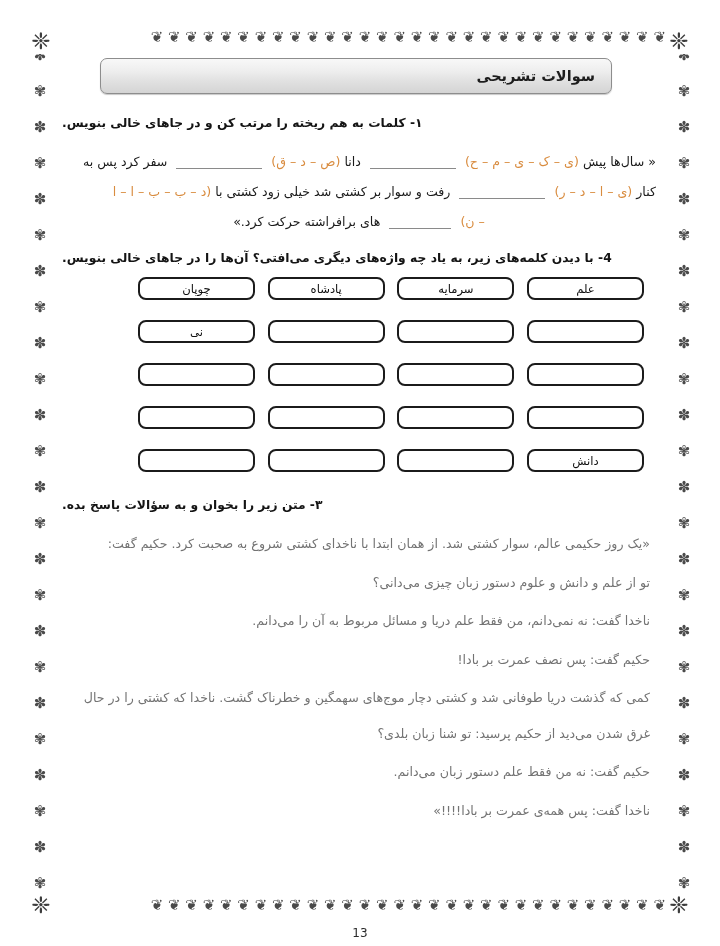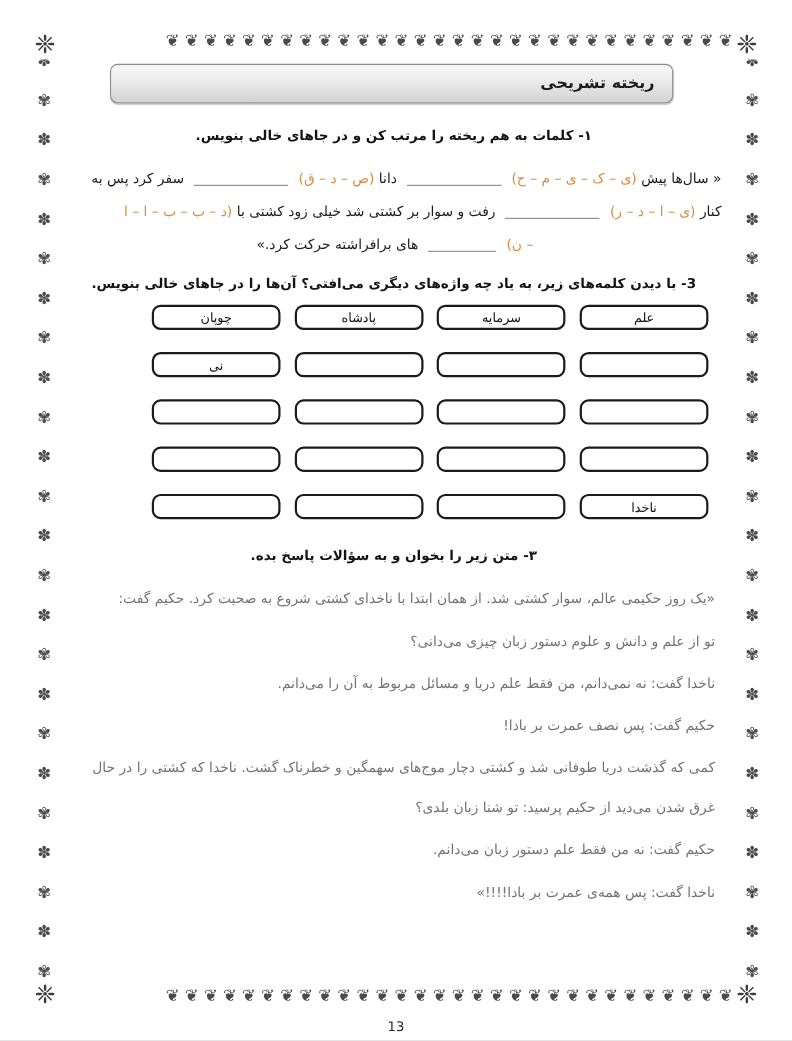--- a/index.html
+++ b/index.html
@@ -114,21 +114,21 @@
     font-weight: bold;
     color: #1d1d1d;
     font-family: "DejaVu Sans", "Liberation Sans", sans-serif;
   }
 
   
   .q-prompt {
     font-size: 12.3px;
     font-weight: bold;
     color: #141414;
-    text-align: center;
+    text-align: left;
     padding-right: 4px;
     font-family: "DejaVu Sans", "Liberation Sans", sans-serif;
   }
 
   
   .q1-block {
     margin-top: 17px;
     padding-right: 2px;
   }
   .q1-line {
@@ -228,21 +228,21 @@
     <div class="orn-edge orn-right">✾ ✽ ✾ ✽ ✾ ✽ ✾ ✽ ✾ ✽ ✾ ✽ ✾ ✽ ✾ ✽ ✾ ✽ ✾ ✽ ✾ ✽ ✾ ✽ ✾ ✽ ✾ ✽ ✾ ✽ ✾ ✽ ✾ ✽ ✾ ✽ ✾</div>
     <div class="orn-corner orn-c-tl">❈</div>
     <div class="orn-corner orn-c-tr">❈</div>
     <div class="orn-corner orn-c-bl">❈</div>
     <div class="orn-corner orn-c-br">❈</div>
   </div>
 
   <div class="content">
 
     <div class="title-banner">
-      <span class="title-text">ریخته تشریحی</span>
+      <span class="title-text">سوالات تشریحی</span>
     </div>
 
     <div style="margin-top:22px;">
       <div class="q-prompt">۱- کلمات به هم ریخته را مرتب کن و در جاهای خالی بنویس.</div>
 
       <div class="q1-block">
 
         <div class="q1-line">
           <span>«</span>
           <span>سال‌ها پیش</span>
@@ -265,30 +265,30 @@
         <div class="q1-line" style="text-align:center;">
           <span class="cue">– ن)</span>
           <span class="blank short"></span>
           <span>های برافراشته حرکت کرد.»</span>
         </div>
 
       </div>
     </div>
 
     <div class="q2-block">
-      <div class="q-prompt">3- با دیدن کلمه‌های زیر، به یاد چه واژه‌های دیگری می‌افتی؟ آن‌ها را در جاهای خالی بنویس.</div>
+      <div class="q-prompt">4- با دیدن کلمه‌های زیر، به یاد چه واژه‌های دیگری می‌افتی؟ آن‌ها را در جاهای خالی بنویس.</div>
 
       <div class="box-grid">
 
         <div class="box-col">
           <div class="word-box">علم</div>
           <div class="word-box"></div>
           <div class="word-box"></div>
           <div class="word-box"></div>
-          <div class="word-box">ناخدا</div>
+          <div class="word-box">دانش</div>
         </div>
 
         <div class="box-col">
           <div class="word-box">سرمایه</div>
           <div class="word-box"></div>
           <div class="word-box"></div>
           <div class="word-box"></div>
           <div class="word-box"></div>
         </div>
 

